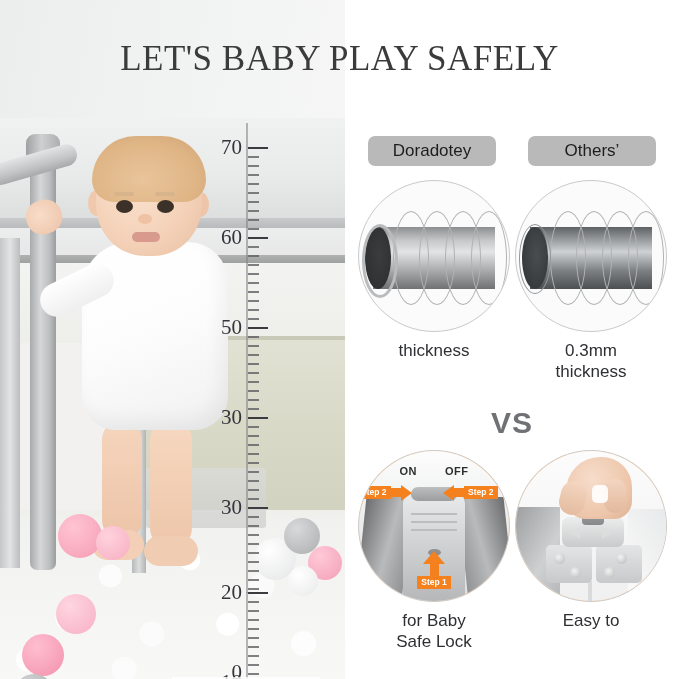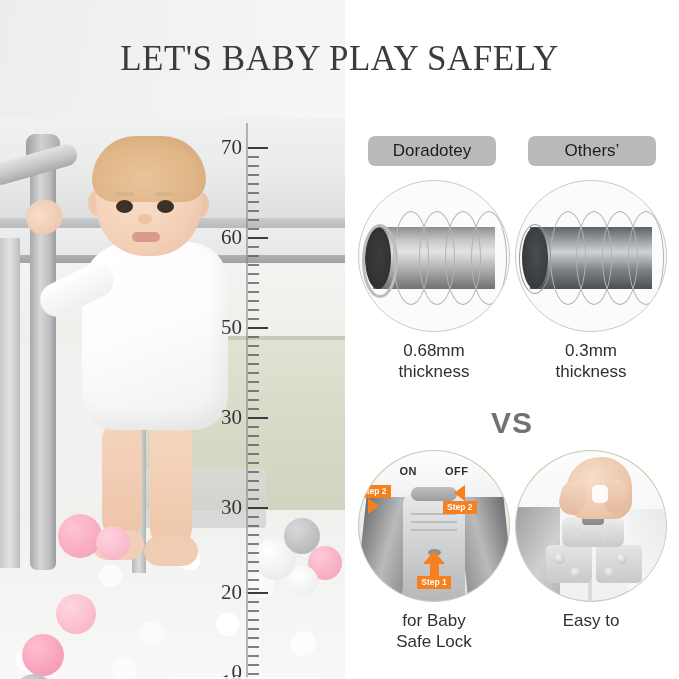--- a/index.html
+++ b/index.html
@@ -155,41 +155,41 @@
   .thick-label.l1{left:13px;}
   .thick-label.l2{left:170px;}
 
   .vs{position:absolute;left:0;top:288px;width:334px;text-align:center;
     font-size:30px;font-weight:bold;color:#6f7174;letter-spacing:1px;}
 
   .lock-wrap{position:absolute;top:332px;width:152px;height:152px;}
   .lock-wrap.k1{left:13px;}
   .lock-wrap.k2{left:170px;}
   .lock-circle{position:absolute;left:0;top:0;width:150px;height:150px;border-radius:50%;
-    border:1px solid #cbcccd;overflow:hidden;background:#84cc16;}
+    border:1px solid #cbcccd;overflow:hidden;background:#fdba74;}
 
   
   .lk-bg{position:absolute;left:0;top:0;width:150px;height:150px;
     background:linear-gradient(180deg,#fdfdfd 0%,#eceded 45%,#dedfe0 100%);}
   .lk-left{position:absolute;left:2px;top:46px;width:46px;height:104px;
     background:linear-gradient(100deg,#6b6d6f,#b9babb 55%,#8e9091);
     transform:skewX(-6deg);}
   .lk-right{position:absolute;left:104px;top:46px;width:46px;height:104px;
     background:linear-gradient(260deg,#6b6d6f,#b9babb 55%,#8e9091);
     transform:skewX(6deg);}
   .lk-body{position:absolute;left:44px;top:42px;width:62px;height:108px;border-radius:10px 10px 4px 4px;
     background:linear-gradient(180deg,#e9eaeb,#cdcecf 55%,#b6b7b8);}
   .lk-slot{position:absolute;left:52px;top:36px;width:46px;height:14px;border-radius:9px;
     background:linear-gradient(180deg,#bdbebf,#9c9d9e);}
   .lk-line{position:absolute;left:52px;width:46px;height:2px;background:#bcbdbe;}
   .lk-screw{position:absolute;left:69px;top:98px;width:13px;height:7px;border-radius:50%;
     background:#8e9092;}
   .onoff{position:absolute;top:14px;width:150px;display:flex;justify-content:center;gap:28px;
     font-size:11px;font-weight:bold;color:#2d2e30;letter-spacing:.5px;}
-  .step-arrow{position:absolute;display:flex;align-items:center;height:15px;flex-direction:column;}
+  .step-arrow{position:absolute;display:flex;align-items:center;height:15px;}
   .step-tag{background:#f4801e;color:#ffffff;font-size:8.5px;font-weight:bold;
     padding:2px 4px;line-height:1;white-space:nowrap;}
   .arrow-r{width:0;height:0;border-top:8px solid transparent;border-bottom:8px solid transparent;
     border-left:11px solid #f4801e;}
   .arrow-l{width:0;height:0;border-top:8px solid transparent;border-bottom:8px solid transparent;
     border-right:11px solid #f4801e;}
   .arrow-bar{height:9px;background:#f4801e;}
   .step1{position:absolute;left:60px;top:100px;width:30px;display:flex;flex-direction:column;align-items:center;}
   .arrow-up{width:0;height:0;border-left:11px solid transparent;border-right:11px solid transparent;
     border-bottom:13px solid #f4801e;}
@@ -405,21 +405,20 @@
         <div class="coil" style="left:34px;"></div>
         <div class="coil" style="left:60px;"></div>
         <div class="coil" style="left:86px;"></div>
         <div class="coil" style="left:112px;"></div>
         <div class="tube-cap dark"></div>
         <div class="tube-rim thin"></div>
       </div>
     </div>
 
     <div class="thick-label l1">
-      <div>0.68mm</div>
       <div>thickness</div>
     </div>
     <div class="thick-label l2">
       <div>0.3mm</div>
       <div>thickness</div>
     </div>
 
     <div class="vs">VS</div>
 
     <div class="lock-wrap k1">

